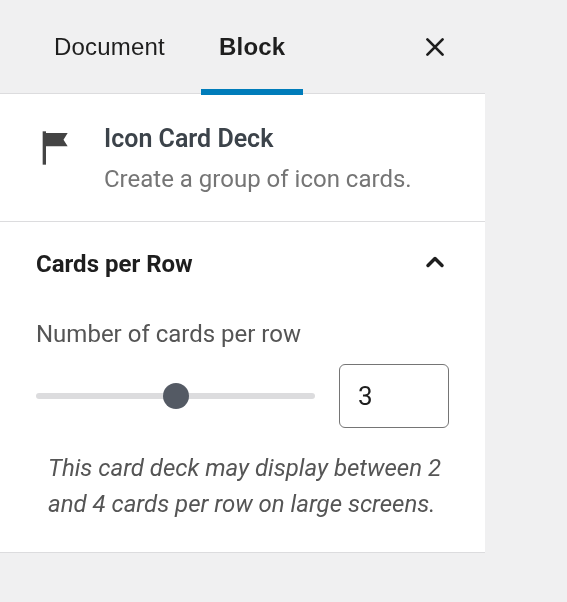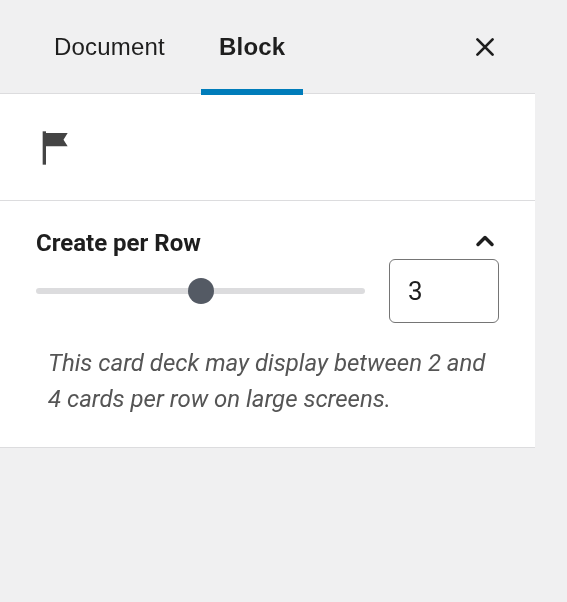--- a/index.html
+++ b/index.html
@@ -4,21 +4,21 @@
 <style>
   * { box-sizing: border-box; }
   html, body { margin: 0; padding: 0; }
   body {
     font-family: -apple-system, BlinkMacSystemFont, "Segoe UI", Roboto, Helvetica, Arial, sans-serif;
     background: #f0f0f1;
     width: 567px;
     height: 602px;
     color: #1e1e1e;
   }
-  .panel { width: 535px; }
+  .panel { width: 485px; }
 
   
   .tabs {
     display: flex;
     align-items: center;
     padding: 0 30px 0 36px;
     height: 94px;
     border-bottom: 1px solid #dcdcde;
     position: relative;
   }
@@ -157,32 +157,37 @@
     </div>
   </div>
 
   <div class="block-header">
     <span class="block-icon">
       <svg width="40" height="40" viewBox="0 0 24 24" fill="currentColor">
         <rect x="4" y="2" width="2" height="20"></rect>
         <path d="M6 3 H19 L16.5 7 L19 11 H6 Z"></path>
       </svg>
     </span>
+    <div>
+      <p class="block-title">Icon Card Deck</p>
+      <p class="block-desc">Create a group of icon cards.</p>
+    </div>
   </div>
 
   <div class="section">
     <div class="section-hdr">
-      <h3 class="section-title">Create per Row</h3>
+      <h3 class="section-title">Cards per Row</h3>
       <span class="chevron">
         <svg width="28" height="28" viewBox="0 0 24 24" fill="none" stroke="currentColor" stroke-width="3" stroke-linecap="round" stroke-linejoin="round">
             <polyline points="6 15 12 9 18 15"></polyline>
           </svg>
       </span>
     </div>
 
+    <p class="label">Number of cards per row</p>
 
     <div class="slider-row">
       <div class="slider-wrap">
         <div class="track">
           <div class="knob" id="slider-knob" style="left: 50%;"></div>
         </div>
       </div>
       <input class="num-input" type="text" value="3" style="">
     </div>
 

